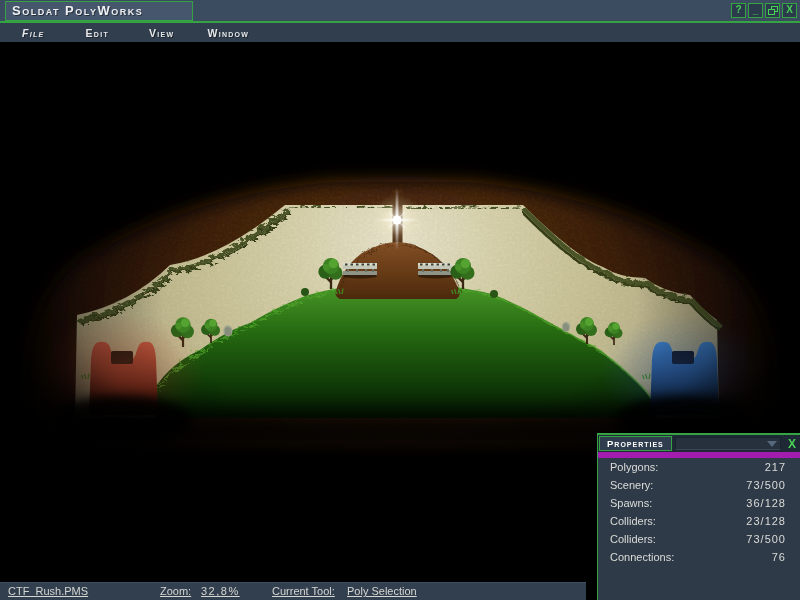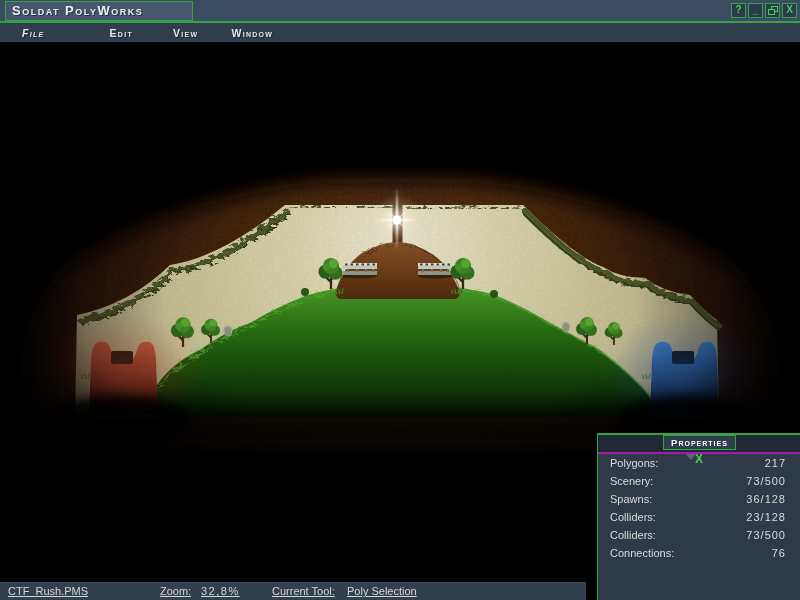--- a/index.html
+++ b/index.html
@@ -49,21 +49,21 @@
     padding-left:22px;box-sizing:border-box;
     z-index:30;
   }
   .menu-item{
     color:#e6e8ea;font-weight:bold;font-size:10.5px;
     font-variant:small-caps;letter-spacing:1.3px;
     text-shadow:1px 1px 0 rgba(0,0,0,.4);
     cursor:default;
   }
   .menu-item.m0{margin-right:41px;font-style:italic;}
-  .menu-item.m1{margin-right:40px;margin-left:24px;}
+  .menu-item.m1{margin-right:40px;}
   .menu-item.m2{margin-right:33px;}
 
   
   .canvas{
     position:absolute;left:0;top:42px;width:800px;height:541px;
     background:var(--canvas-bg);z-index:1;
   }
   .canvas svg{display:block;}
 
   
@@ -85,22 +85,22 @@
   .panel{
     position:absolute;left:597px;top:433px;width:203px;height:167px;
     background:var(--panel);
     border-top:2px solid var(--accent);
     border-left:1px solid var(--accent);
     box-sizing:border-box;
     z-index:25;
   }
   .panel-header{
     height:17px;background:var(--panel-header);
-    border-bottom:2px solid #a21caf;
-    display:flex;align-items:center;position:relative;flex-direction:column;
+    border-bottom:6px solid #a21caf;
+    display:flex;align-items:center;position:relative;
   }
   .panel-title-box{
     margin-left:1px;height:13px;
     background:#2f3d4e;border:1px solid var(--accent);
     color:#fff;font-weight:bold;font-size:9.5px;line-height:13px;
     font-variant:small-caps;letter-spacing:1px;
     padding:0 7px;white-space:nowrap;
   }
   .panel-header-recess{
     flex:1;height:11px;margin:0 3px;

